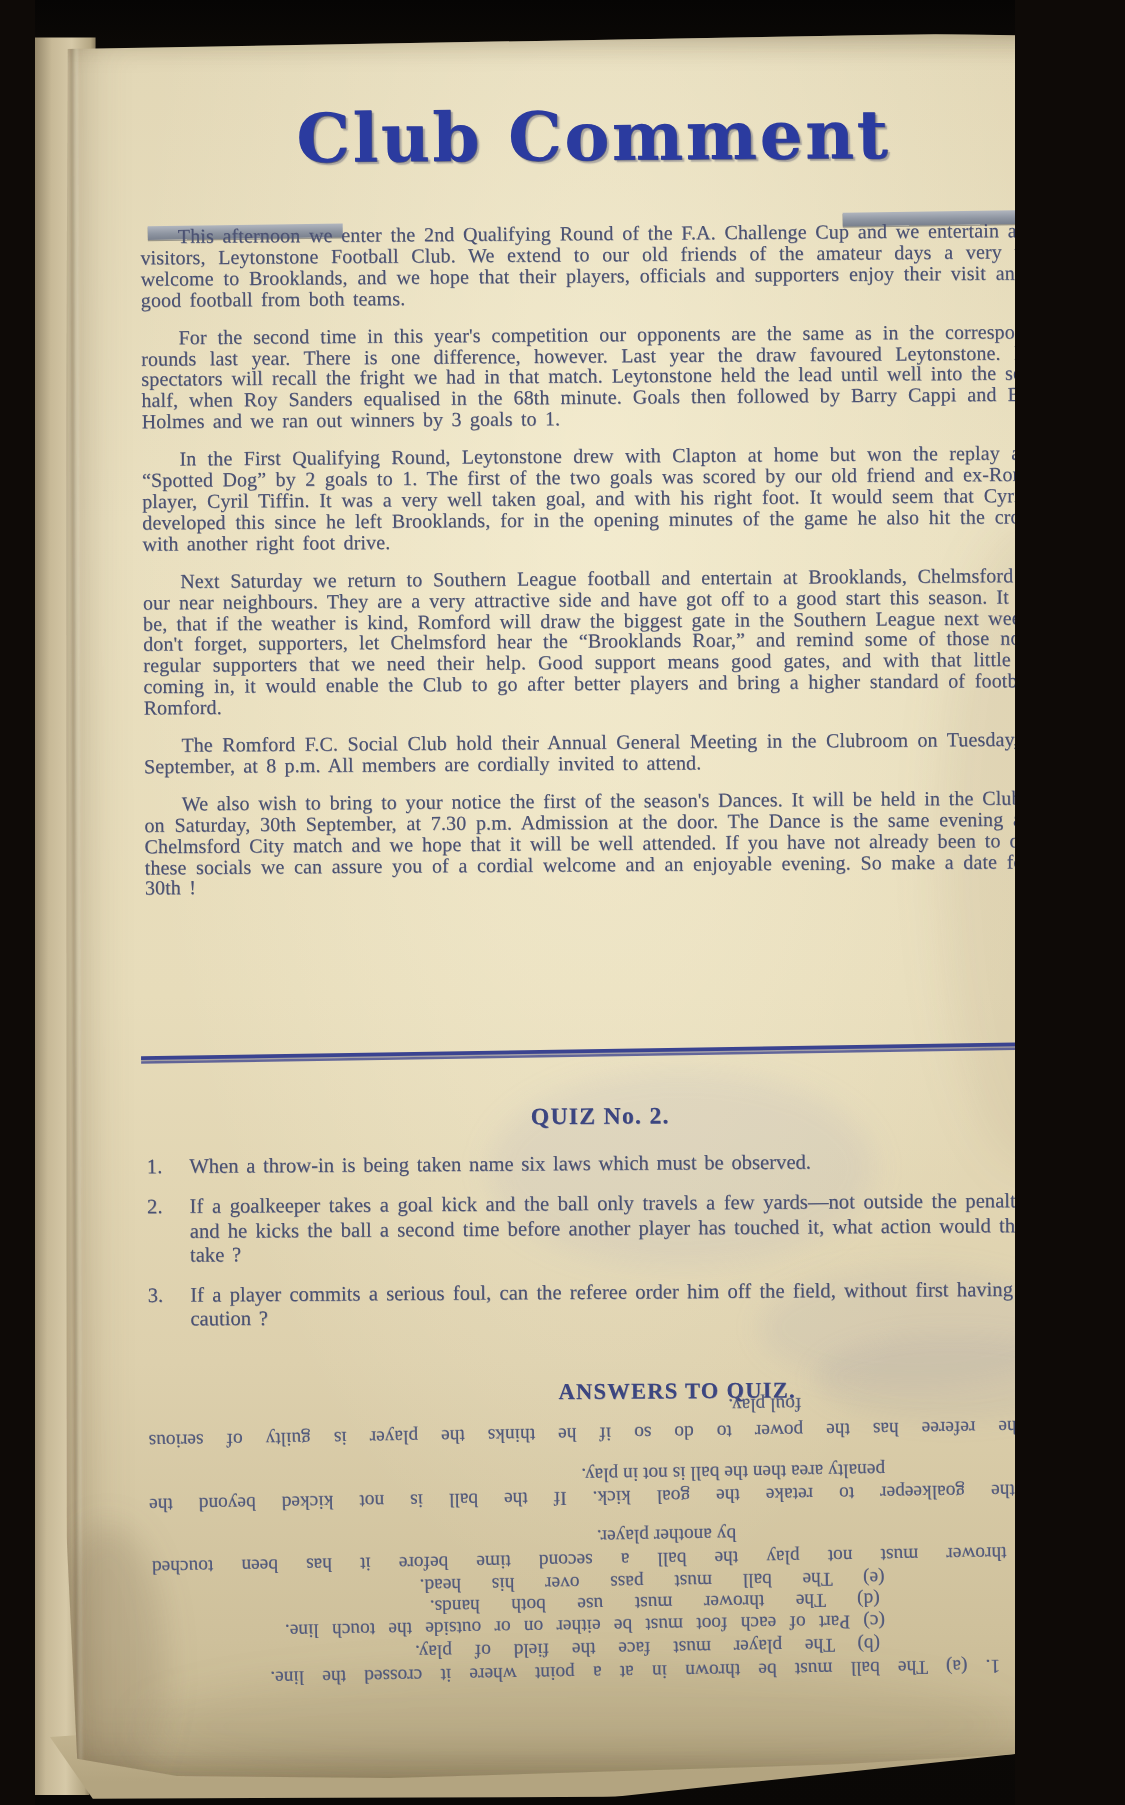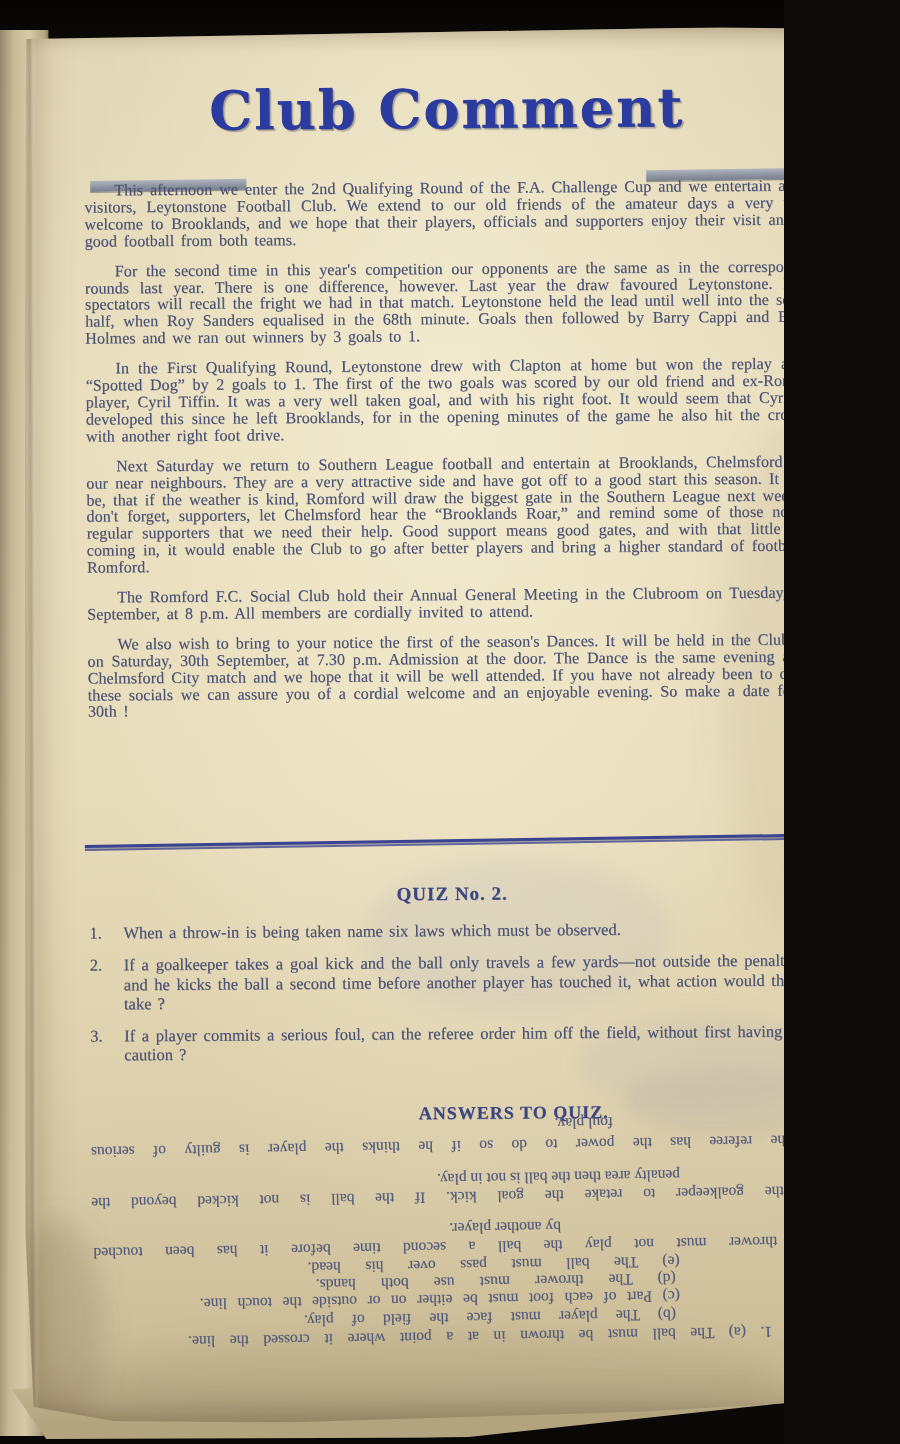--- a/index.html
+++ b/index.html
@@ -1,18 +1,18 @@
 <!DOCTYPE html>
 <html><head>
 <meta charset="utf-8">
 <style>
   html,body{margin:0;padding:0;background:#0e0a07;}
   .scene{position:relative;width:784px;height:1444px;overflow:hidden;background:
     linear-gradient(180deg,#060504 0%,#0e0a07 4%,#14100b 50%,#0a0806 100%);
-    font-family:"Liberation Serif", serif;}
+    font-family:"Liberation Serif", serif;margin-left:28px;}
   
   .underpage-left{position:absolute;left:-4px;top:30px;width:50px;height:1406px;
     background:linear-gradient(90deg,#8f8265 0%,#c7b997 30%,#d6c9a8 62%,#b4a683 92%,#8a7c5f 100%);
     transform:rotate(.2deg);}
   
   .underpage-bottom{position:absolute;left:12px;top:1342px;width:836px;height:96px;
     background:linear-gradient(180deg,#cfc19d,#b3a480 80%);
     clip-path:polygon(0 42%,99% 0,95% 68%,54% 100%,4% 94%);
     transform:rotate(-1deg);}
   

